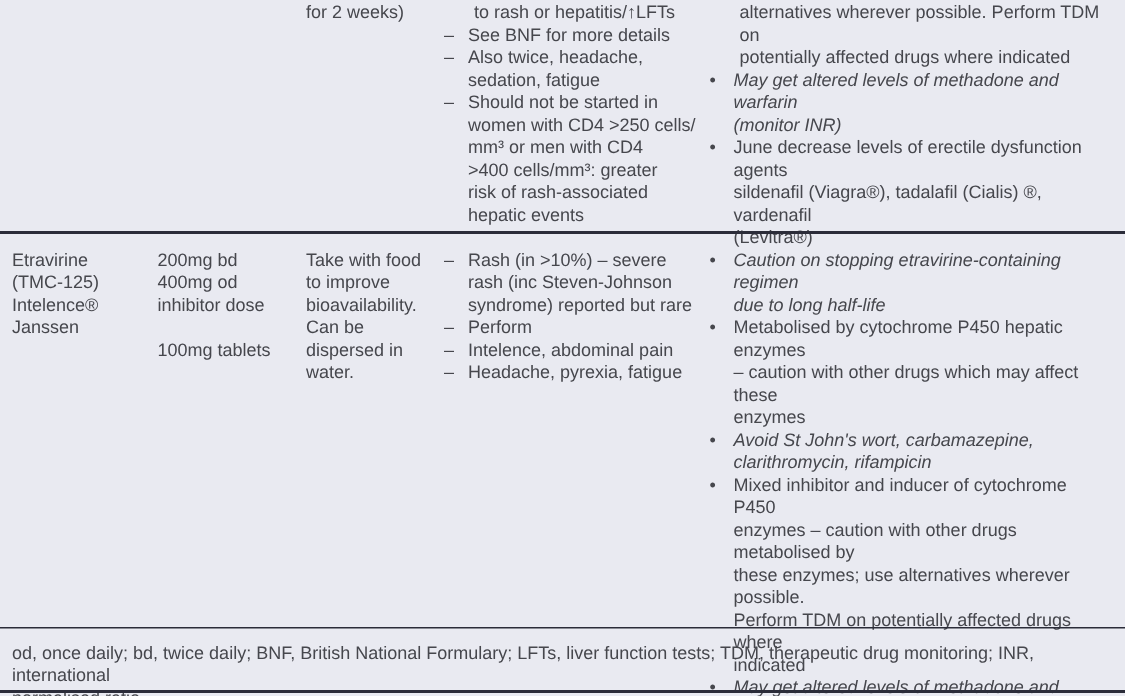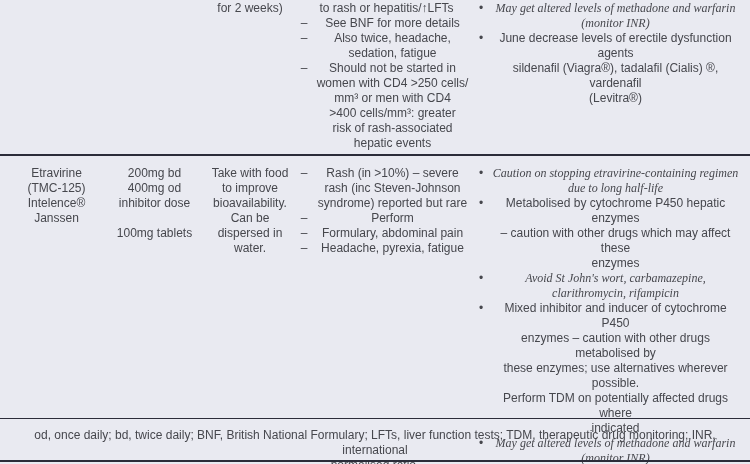--- a/index.html
+++ b/index.html
@@ -6,38 +6,37 @@
   .page {
     position:relative;
     width:750px; height:464px;
     background:#e9eaf1;
     font-family:"Liberation Sans", sans-serif;
     font-size:12px;
     line-height:15px;
     color:#46474d;
     overflow:hidden;
     box-sizing:border-box;
-    text-align:center;
   }
   .grid {
     position:absolute; left:0; right:0;
     display:grid;
     grid-template-columns:97px 99px 92px 177px 1fr;
     padding:0 8px;
     box-sizing:border-box;
   }
   .row-cont { top:1px; }
   .row-main { top:166px; }
   .cell { min-width:0; }
   .pre { white-space:pre-line; }
   .li { display:flex; align-items:flex-start; }
   .mk { width:16px; flex:0 0 16px; }
   .tx { flex:1; min-width:0; }
-  .lead { margin-left:4px; }
-  .it { font-style:italic;font-family:Liberation Serif, serif; }
+  .lead { margin-left:20px; }
+  .it { font-style:italic; }
   .divider {
     position:absolute; left:0; right:0;
     background:#2b2c39;
   }
   .div-mid { top:154px; height:2px; }
   .div-foot { top:418px; height:1px; }
   .div-bottom { top:460px; height:2px; }
   .footnote {
     position:absolute; top:428px; left:8px; right:8px;
   }
@@ -68,20 +67,22 @@
         <span class="mk">–</span>
         <div class="tx pre">Should not be started in
 women with CD4 &gt;250 cells/
 mm³ or men with CD4
 &gt;400 cells/mm³: greater
 risk of rash-associated
 hepatic events</div>
       </div>
     </div>
     <div class="cell">
+      <div class="lead pre">alternatives wherever possible. Perform TDM on
+potentially affected drugs where indicated</div>
       <div class="li">
         <span class="mk">•</span>
         <div class="tx pre it">May get altered levels of methadone and warfarin
 (monitor INR)</div>
       </div>
       <div class="li">
         <span class="mk">•</span>
         <div class="tx pre">June decrease levels of erectile dysfunction agents
 sildenafil (Viagra®), tadalafil (Cialis) ®, vardenafil
 (Levitra®)</div>
@@ -119,21 +120,21 @@
         <div class="tx pre">Rash (in &gt;10%) – severe
 rash (inc Steven-Johnson
 syndrome) reported but rare</div>
       </div>
       <div class="li">
         <span class="mk">–</span>
         <div class="tx pre">Perform</div>
       </div>
       <div class="li">
         <span class="mk">–</span>
-        <div class="tx pre">Formulary, abdominal pain</div>
+        <div class="tx pre">Intelence, abdominal pain</div>
       </div>
       <div class="li">
         <span class="mk">–</span>
         <div class="tx pre">Headache, pyrexia, fatigue</div>
       </div>
     </div>
     <div class="cell">
       <div class="li">
         <span class="mk">•</span>
         <div class="tx pre it">Caution on stopping etravirine-containing regimen

